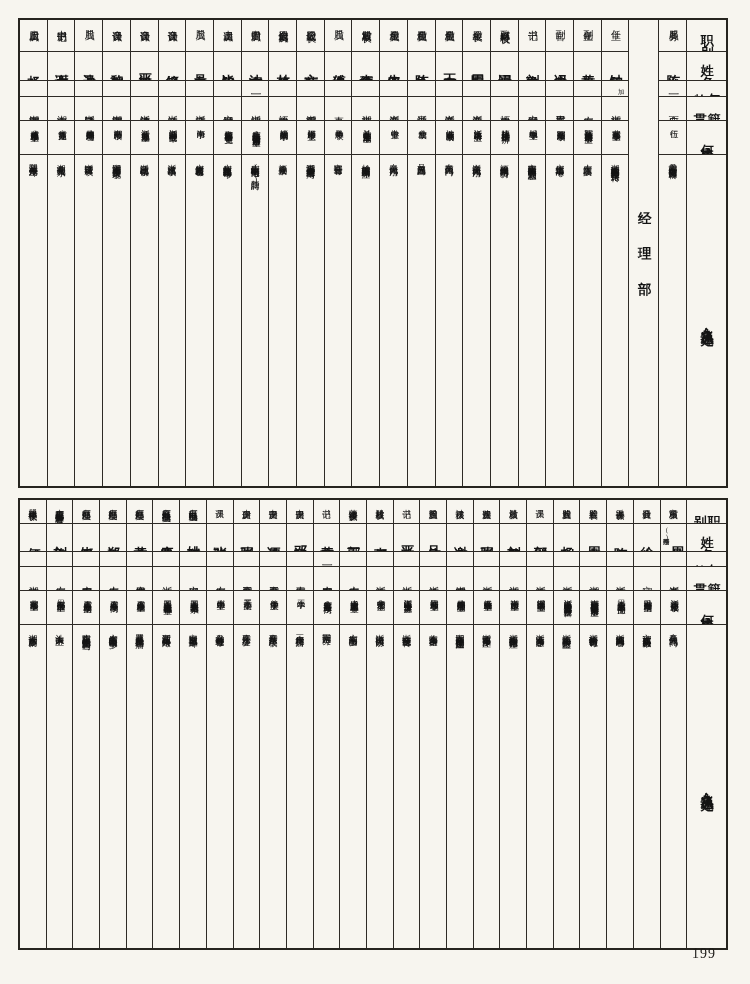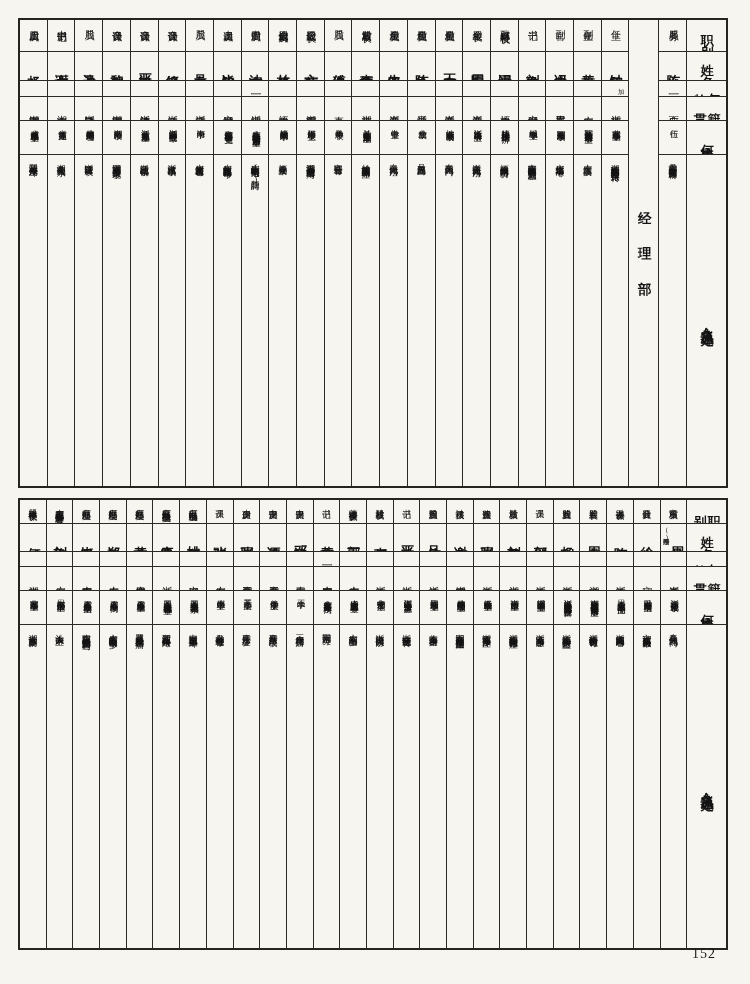--- a/index.html
+++ b/index.html
@@ -1097,14 +1097,14 @@
           <span class="vt" style="letter-spacing: 0.9em;">籍贯</span>
         </div>
     <div class="cell r4 hcell">
           <span class="vt" style="letter-spacing: 0.15em;">何校毕业</span>
         </div>
     <div class="cell r5 hcell">
           <span class="vt" style="letter-spacing: 0.15em;">永久通讯处</span>
         </div>
   </div>
     </div>
-  <div class="pagenum">152</div>
+  <div class="pagenum">199</div>
 </div>
 
 </body></html>

